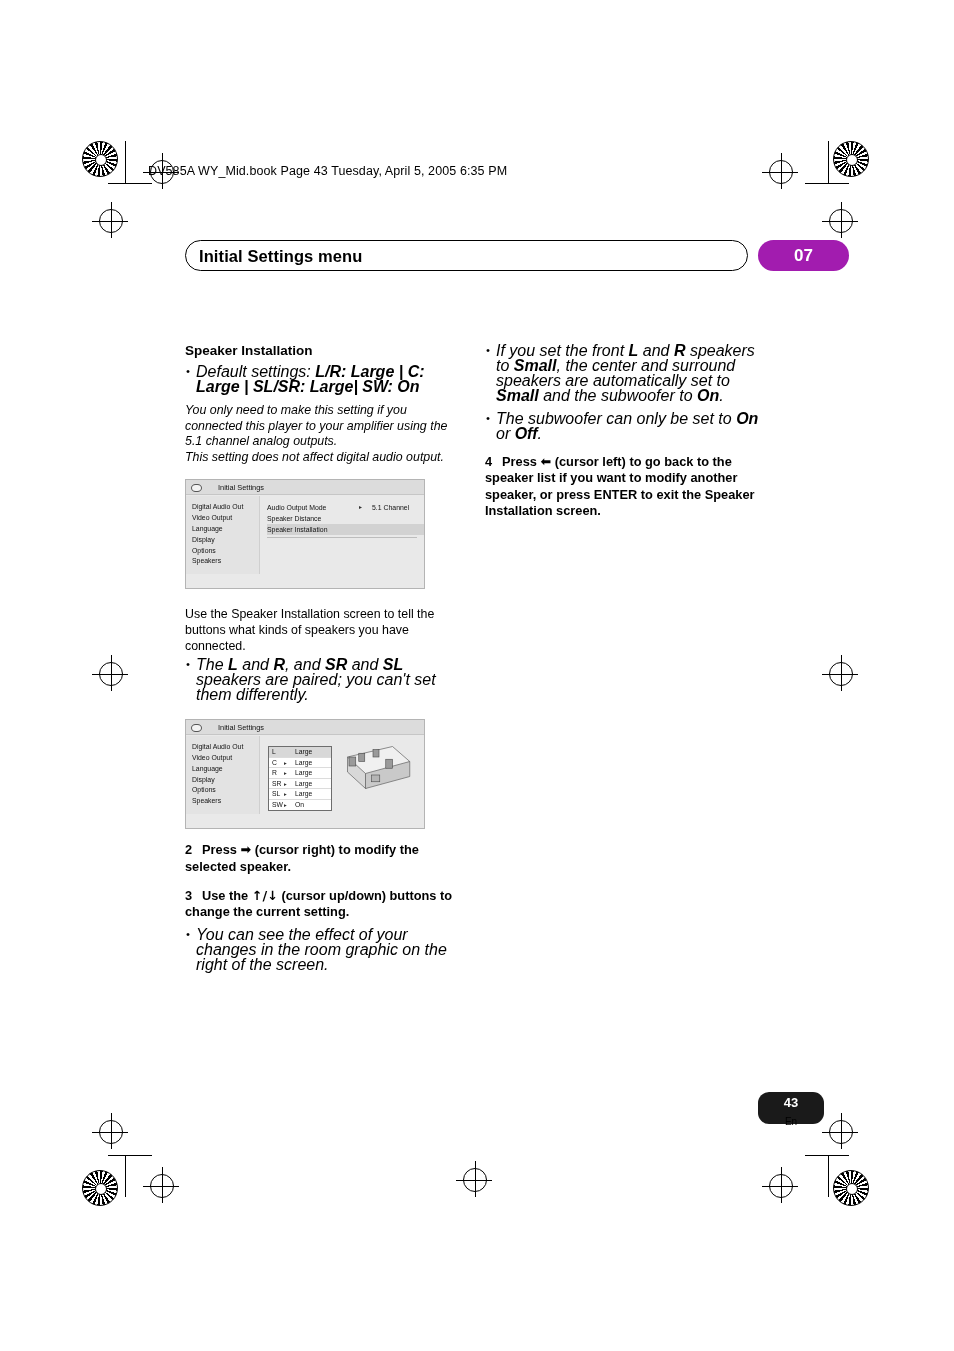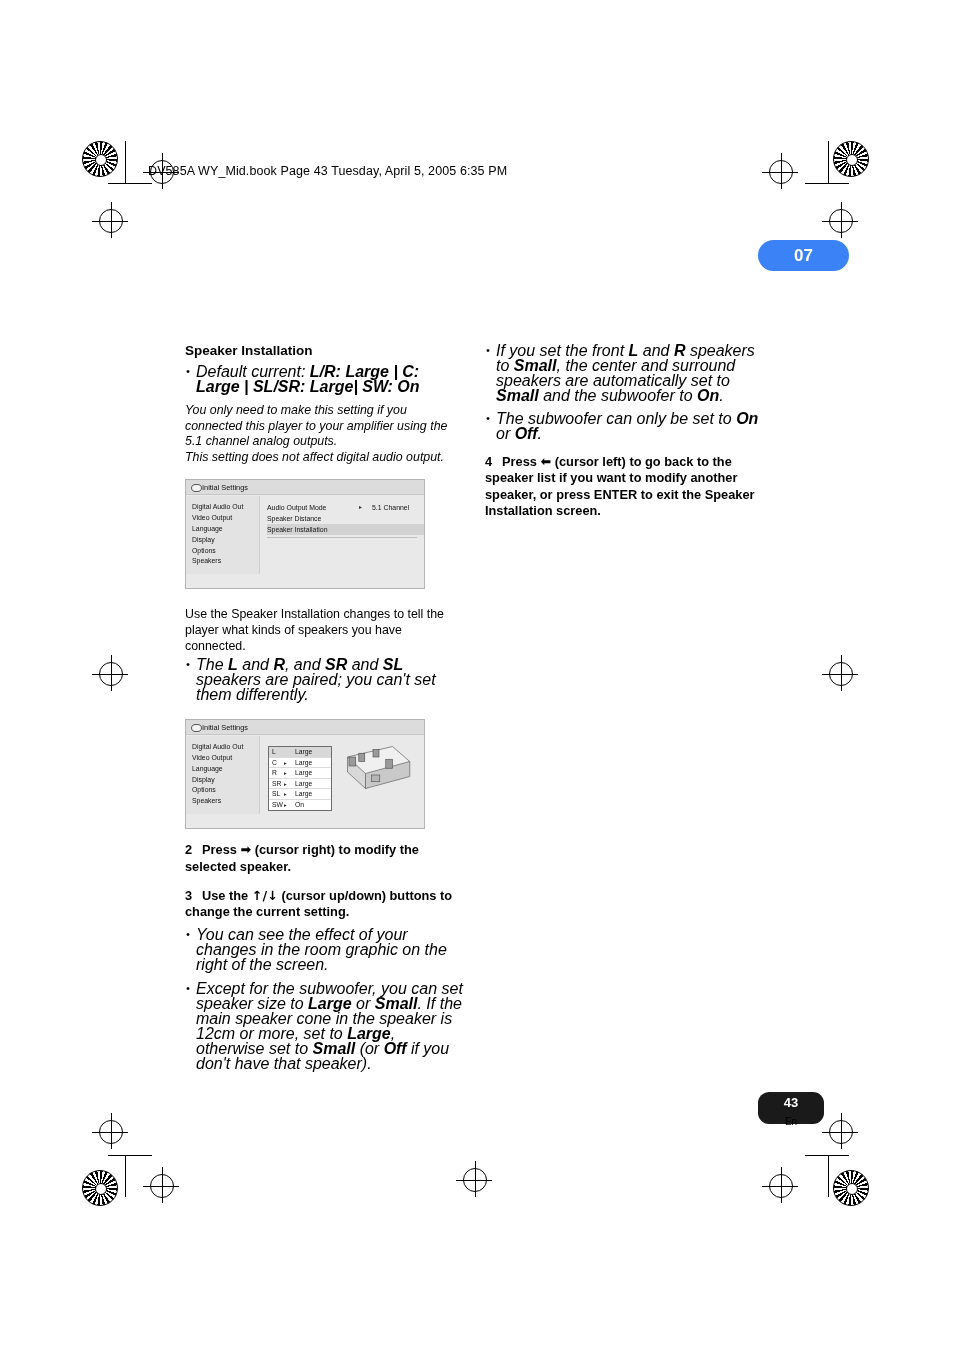--- a/index.html
+++ b/index.html
@@ -52,21 +52,21 @@
     position:absolute; left:185px; top:240px; width:563px; height:31px;
     border:1.6px solid #000; border-radius:16px; box-sizing:border-box;
     background:#fff;
   }
   .title-bar span {
     position:absolute; left:13px; top:6px;
     font-size:16.5px; font-weight:bold; letter-spacing:0.1px;
   }
   .chapter-num {
     position:absolute; left:758px; top:240px; width:91px; height:31px;
-    background:#3b82f6; border-radius:16px; color:#fff;
+    background:#a21caf; border-radius:16px; color:#fff;
     font-size:17px; font-weight:bold; text-align:center; line-height:31px;
   }
 
   
   .col-left { position:absolute; left:185px; top:343px; width:280px; }
   .col-right { position:absolute; left:485px; top:343px; width:285px; }
 
   h3.sec {
     font-size:13.5px; font-weight:bold; margin:0 0 6px 0;
   }
@@ -82,21 +82,21 @@
   
   .arrow { font-family:"DejaVu Sans", sans-serif; }
 
   
   .osd {
     position:relative; width:240px; height:110px;
     background:#e9e9e9; border:1px solid #b4b4b4; box-sizing:border-box;
   }
   .osd-head {
     height:15px; background:#dcdcdc; border-bottom:1px solid #c6c6c6;
-    font-size:7.4px; padding:3px 0 0 16px; box-sizing:border-box; color:#111;
+    font-size:7.4px; padding:3px 0 0 32px; box-sizing:border-box; color:#111;
   }
   .osd-head .disc {
     position:absolute; left:5px; top:4px; width:9px; height:6px;
     border:1px solid #555; border-radius:50% / 60%;
     background:#f4f4f4;
   }
   .osd-left {
     position:absolute; left:0; top:16px; width:74px; bottom:14px;
     background:#e3e3e3; border-right:1px solid #cfcfcf;
     padding:6px 0 0 6px; box-sizing:border-box;
@@ -198,28 +198,31 @@
   <div class="crop-h" style="left:108px; top:183px; width:44px;"></div>
   <div class="crop-v" style="left:828px; top:141px; height:42px;"></div>
   <div class="crop-h" style="left:805px; top:183px; width:44px;"></div>
   <div class="crop-v" style="left:125px; top:1155px; height:42px;"></div>
   <div class="crop-h" style="left:108px; top:1155px; width:44px;"></div>
   <div class="crop-v" style="left:828px; top:1155px; height:42px;"></div>
   <div class="crop-h" style="left:805px; top:1155px; width:44px;"></div>
 
   <div class="file-line">DV585A WY_Mid.book  Page 43  Tuesday, April  5, 2005  6:35 PM</div>
 
+  <div class="title-bar">
+    <span>Initial Settings menu</span>
+  </div>
   <div class="chapter-num">07</div>
 
   <div class="col-left">
 
     <h3 class="sec">Speaker Installation</h3>
 
     <div class="bul">
-      <span>Default current: </span><b>L/R: Large | C: Large | SL/SR: Large| SW: On</b>
+      <span>Default settings: </span><b>L/R: Large | C: Large | SL/SR: Large| SW: On</b>
     </div>
 
     <div class="gap6"></div>
     <div class="ital">You only need to make this setting if you connected this player to your amplifier using the 5.1 channel analog outputs.</div>
     <div class="ital">This setting does not affect digital audio output.</div>
 
     <div style="height:14px"></div>
     <div class="osd">
       <div class="osd-head">
         <div class="disc"></div>
@@ -243,21 +246,21 @@
           <span>Speaker Distance</span>
         </div>
         <div class="osd-row sel">
           <span>Speaker Installation</span>
         </div>
         <div class="osd-underline"></div>
       </div>
     </div>
 
     <div style="height:18px"></div>
-    <p>Use the Speaker Installation changes to tell the player what kinds of speakers you have connected.</p>
+    <p>Use the Speaker Installation screen to tell the buttons what kinds of speakers you have connected.</p>
 
 
     <div style="height:3px"></div>
     <div class="bul">The <b>L</b> and <b>R</b>, and <b>SR</b> and <b>SL</b> speakers are paired; you can't set them differently.</div>
 
     <div style="height:14px"></div>
     <div class="osd">
       <div class="osd-head">
         <div class="disc"></div>
         <span>Initial Settings</span>
@@ -320,21 +323,20 @@
       <span class="num">2</span><span>Press </span><span class="arrow">➡</span><span> (cursor right) to modify the selected speaker.</span>
     </div>
 
     <div class="step">
       <span class="num">3</span><span>Use the </span><span class="arrow">↑/↓</span><span> (cursor up/down) buttons to change the current setting.</span>
     </div>
 
     <div style="height:6px"></div>
     <div class="bul">You can see the effect of your changes in the room graphic on the right of the screen.</div>
     <div style="height:6px"></div>
-    <div class="bul">Except for the subwoofer, you can set speaker size to <b>Large</b> or <b>Small</b>. If the main speaker cone in the speaker is 12cm or more, set to <b>Large</b>, otherwise set to <b>Small</b> (or <b>Off</b> if you don't have that speaker).</div>
   </div>
 
   <div class="col-right">
     <div class="bul">If you set the front <b>L</b> and <b>R</b> speakers to <b>Small</b>, the center and surround speakers are automatically set to <b>Small</b> and the subwoofer to <b>On</b>.</div>
     <div style="height:5px"></div>
     <div class="bul">The subwoofer can only be set to <b>On</b> or <b>Off</b>.</div>
 
     <div class="step">
       <span class="num">4</span><span>Press </span><span class="arrow">⬅</span><span> (cursor left) to go back to the speaker list if you want to modify another speaker, or press ENTER to exit the Speaker Installation screen.</span>
     </div>

